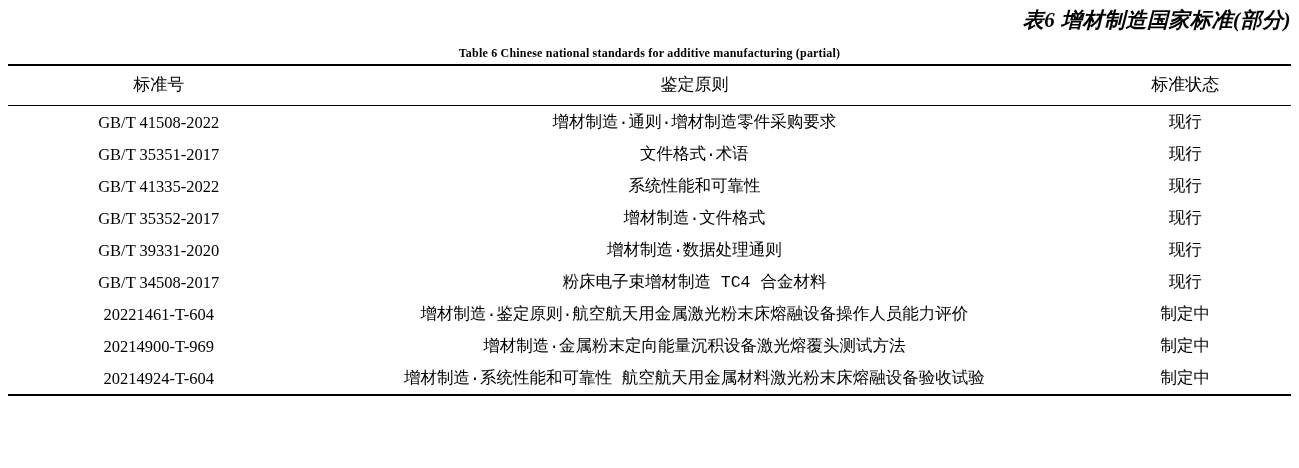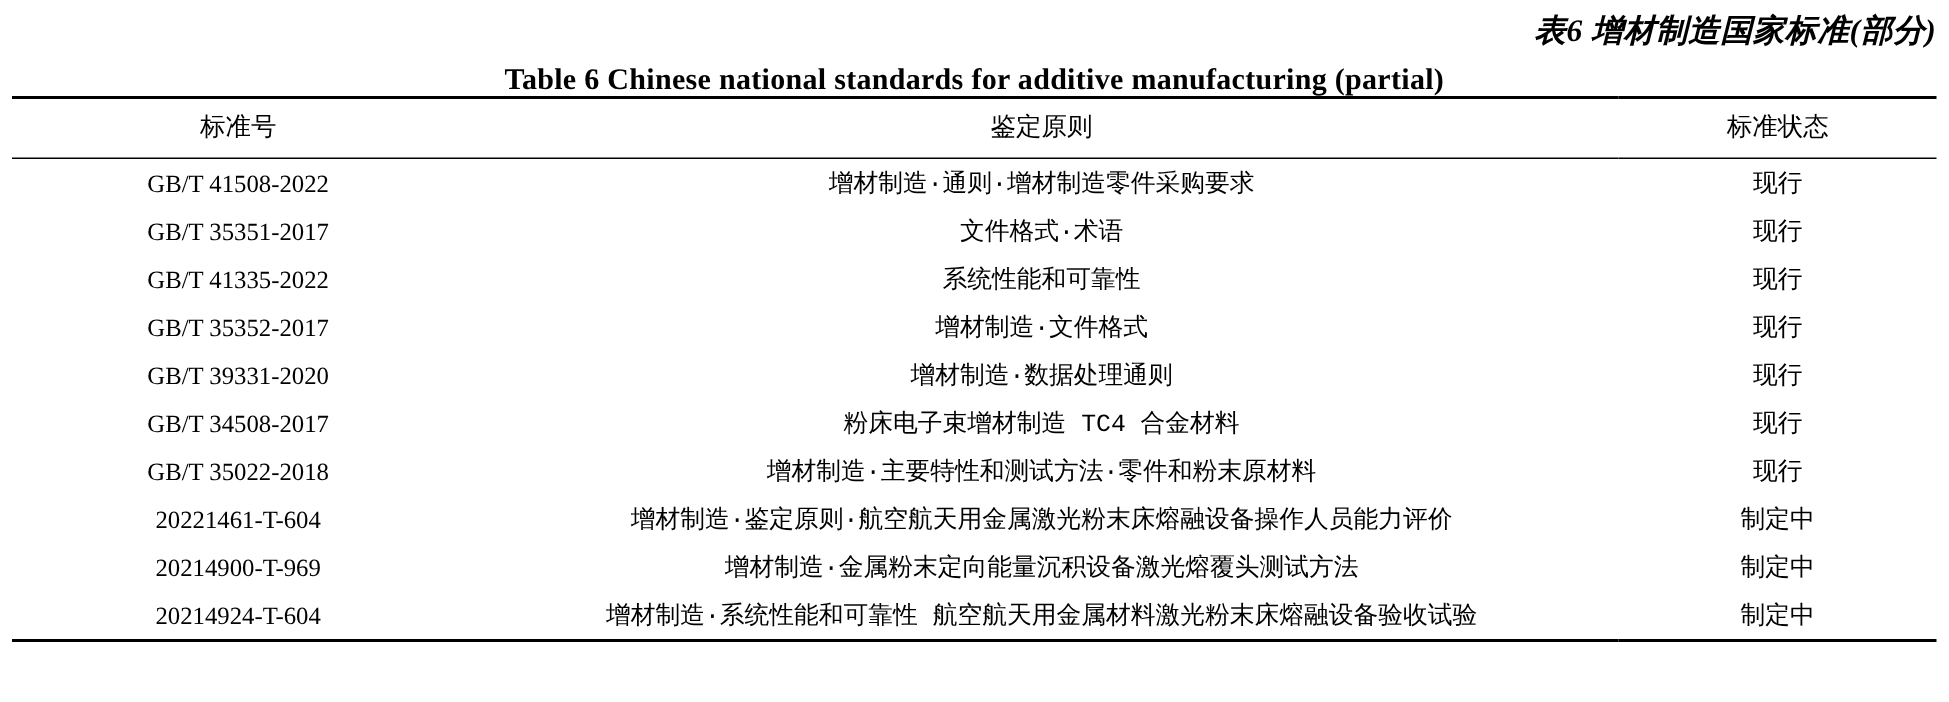--- a/index.html
+++ b/index.html
@@ -25,21 +25,21 @@
     text-align: right;
     font-size: 21px;
     font-weight: bold;
     letter-spacing: 0.5px;
     margin-top: 6px;
     line-height: 28px;
     font-style: italic;
   }
   .title-en {
     text-align: center;
-    font-size: 20px;
+    font-size: 12px;
     font-weight: bold;
     margin-top: 8px;
     line-height: 22px;
     letter-spacing: 0.2px;
   }
   table {
     width: 100%;
     border-collapse: collapse;
     table-layout: fixed;
   }
@@ -118,25 +118,20 @@
         <td class="code">GB/T 39331-2020</td>
         <td>增材制造·数据处理通则</td>
         <td>现行</td>
       </tr>
       <tr>
         <td class="code">GB/T 34508-2017</td>
         <td>粉床电子束增材制造 TC4 合金材料</td>
         <td>现行</td>
       </tr>
       <tr>
-        <td class="code">GB/T 35022-2018</td>
-        <td>增材制造·主要特性和测试方法·零件和粉末原材料</td>
-        <td>现行</td>
-      </tr>
-      <tr>
         <td class="code">20221461-T-604</td>
         <td>增材制造·鉴定原则·航空航天用金属激光粉末床熔融设备操作人员能力评价</td>
         <td>制定中</td>
       </tr>
       <tr>
         <td class="code">20214900-T-969</td>
         <td>增材制造·金属粉末定向能量沉积设备激光熔覆头测试方法</td>
         <td>制定中</td>
       </tr>
       <tr>

